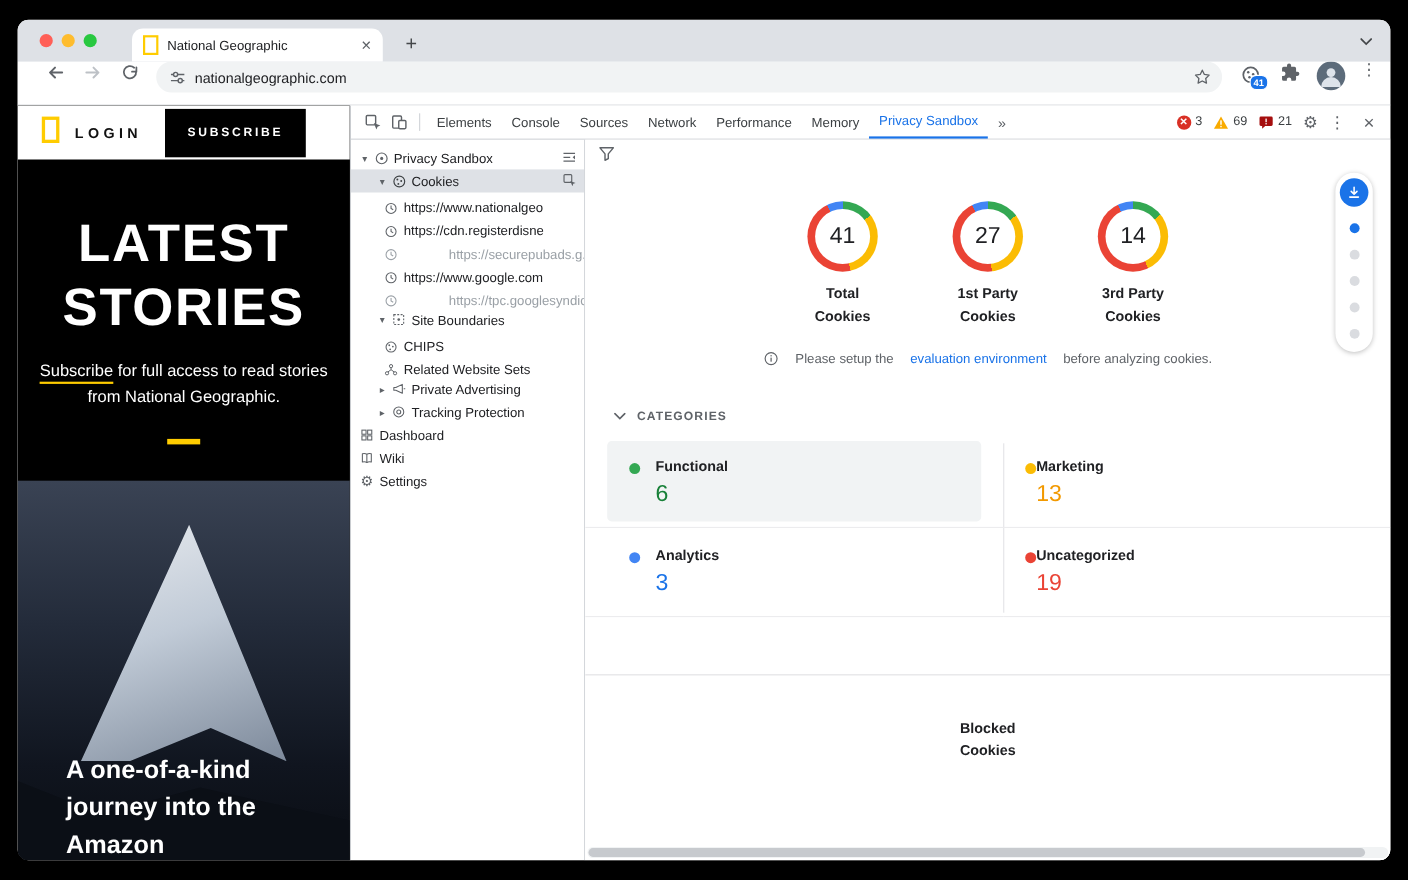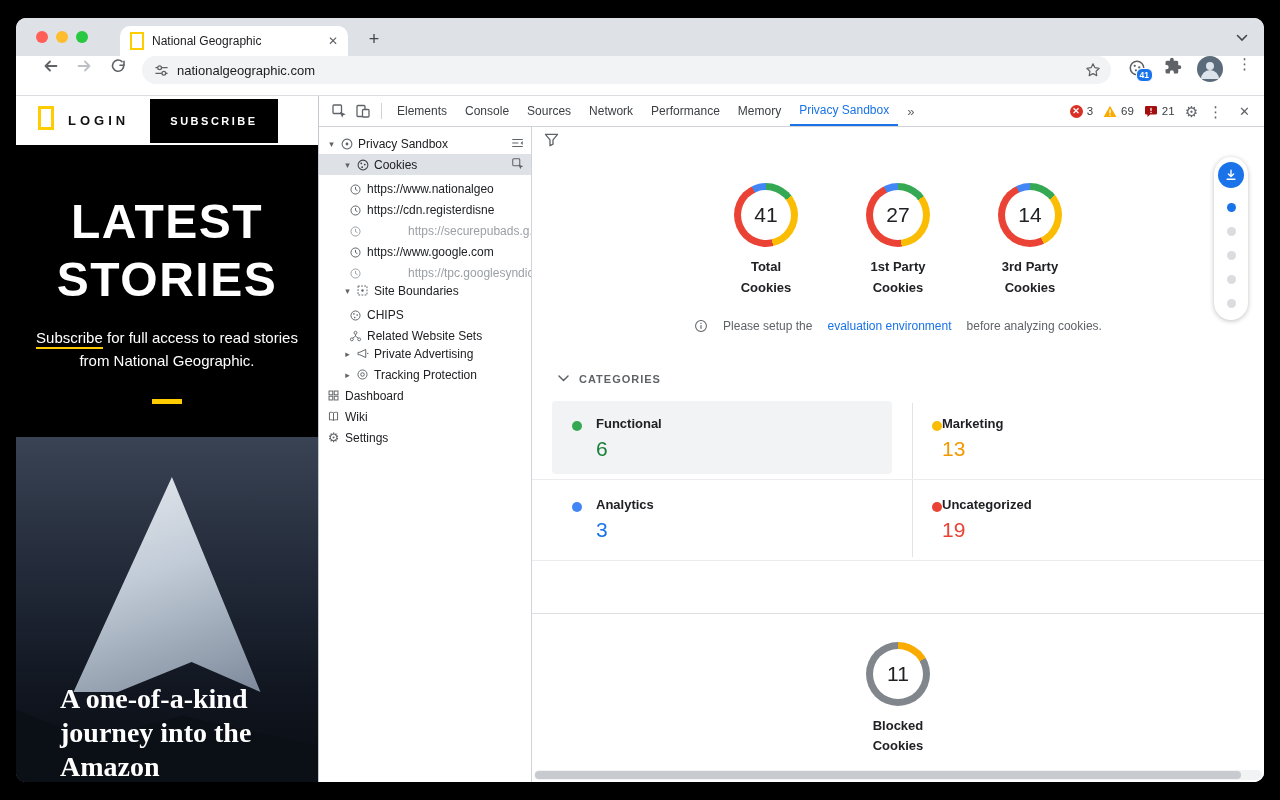--- a/index.html
+++ b/index.html
@@ -40,21 +40,21 @@
   .ng-login{position:absolute;left:52px;top:17px;font-size:13px;font-weight:bold;letter-spacing:4px;color:#111;}
   .ng-sub{position:absolute;left:134px;top:3px;width:128px;height:44px;background:#000;color:#fff;font-size:11px;font-weight:bold;letter-spacing:2.5px;display:flex;align-items:center;justify-content:center;}
   .ng-hero{height:292px;background:#000;color:#fff;text-align:center;}
   .ng-headline{padding-top:48px;margin:0 auto;width:230px;font-size:48px;font-weight:800;letter-spacing:1.5px;line-height:1.2;}
   .ng-promo{margin:18px auto 0;width:276px;font-size:15px;line-height:1.55;}
   .ng-promo a{color:#fff;text-decoration:none;border-bottom:2px solid #FFCC00;padding-bottom:1px;}
   .ng-dash{width:30px;height:5px;background:#FFCC00;margin:26px auto 0;}
   .ng-photo{position:absolute;left:0;top:341px;right:0;bottom:0;background:linear-gradient(180deg,#3a4354 0%,#232b3a 38%,#10151f 75%,#0a0d13 100%);overflow:hidden;}
   .peak{position:absolute;left:28px;right:28px;top:40px;bottom:90px;background:linear-gradient(160deg,#f4f6f9 0%,#c9d3df 45%,#7e8b9d 100%);clip-path:polygon(52% 0%, 88% 100%, 60% 86%, 30% 100%, 12% 100%);opacity:.95;}
   .ridge{position:absolute;left:0;right:0;bottom:0;height:120px;background:#0b0f16;clip-path:polygon(0 40%, 25% 65%, 55% 45%, 100% 70%, 100% 100%, 0 100%);}
-  .ng-photo-title{position:absolute;left:44px;top:245px;width:240px;color:#fff;font-family:Liberation Serif, serif;font-weight:bold;font-size:28px;line-height:34px;}
+  .ng-photo-title{position:absolute;left:44px;top:245px;width:240px;color:#fff;font-family:Liberation Sans, sans-serif;font-weight:bold;font-size:23px;line-height:34px;}
 
   
   .dt-toolbar{height:30px;border-bottom:1px solid #D0D3D7;display:flex;align-items:center;padding:0 4px 0 8px;flex:0 0 auto;gap:0;}
   .dt-ic{width:24px;height:26px;display:flex;align-items:center;justify-content:center;flex:0 0 auto;}
   .dt-div{width:1px;height:16px;background:#D0D3D7;margin:0 6px;flex:0 0 auto;}
   .dtab{padding:0 9px;height:29px;line-height:29px;font-size:12px;color:#3C4043;white-space:nowrap;flex:0 0 auto;}
   .dtab.active{color:#1A73E8;border-bottom:2px solid #1A73E8;height:28px;line-height:28px;}
   .dtab.more{font-size:13px;color:#5F6368;}
   .dt-right{margin-left:auto;display:flex;align-items:center;gap:10px;padding-right:4px;}
   .badge-grp{display:flex;align-items:center;gap:4px;font-size:11.5px;color:#3C4043;}
@@ -534,25 +534,20 @@
               <span class="cat-dot" style="background: rgb(234, 67, 53);"></span>
               <div class="cat-inner">
                 <div class="cat-label">Uncategorized</div>
                 <div class="cat-value" style="color: rgb(234, 67, 53);">19</div>
               </div>
             </div>
           </div>
 
           <div class="blocked-sec">
             <div class="donut-block">
-              <div class="donut" style="background: conic-gradient(rgb(249, 171, 0) 0deg, rgb(249, 171, 0) 60deg, rgb(128, 134, 139) 60deg, rgb(128, 134, 139) 360deg);">
-                <div class="hole">
-                    <span class="dval">11</span>
-                  </div>
-              </div>
               <div class="dlabel">Blocked Cookies</div>
             </div>
           </div>
 
           <div class="float-bar">
             <span class="dl-btn">
               <svg width="14" height="14" viewBox="0 0 16 16">
                   <path d="M8 2.5v7M5 6.8L8 9.8l3-3" stroke="#fff" stroke-width="1.6" fill="none" stroke-linecap="round" stroke-linejoin="round"></path>
                   <path d="M3.5 12.8h9" stroke="#fff" stroke-width="1.6" stroke-linecap="round"></path>
                 </svg>

